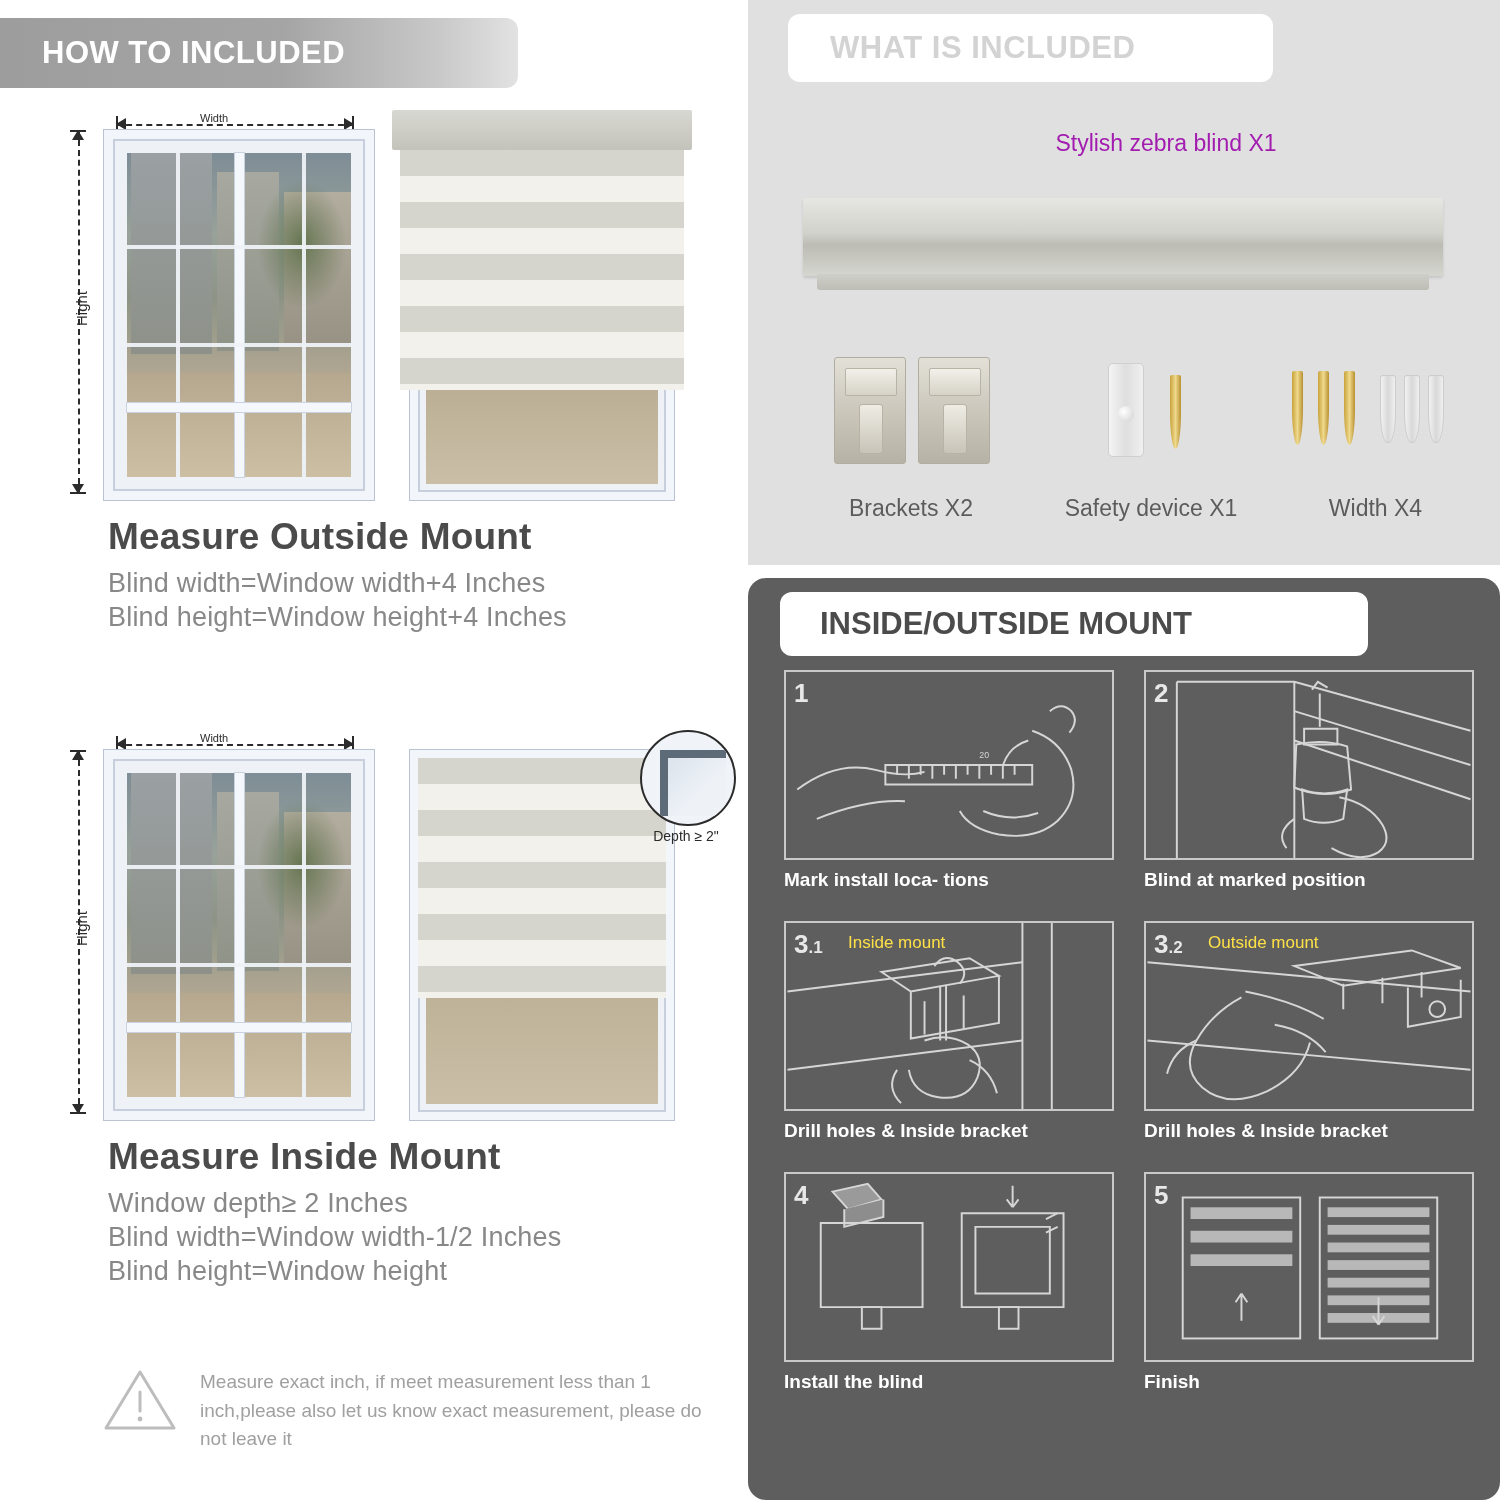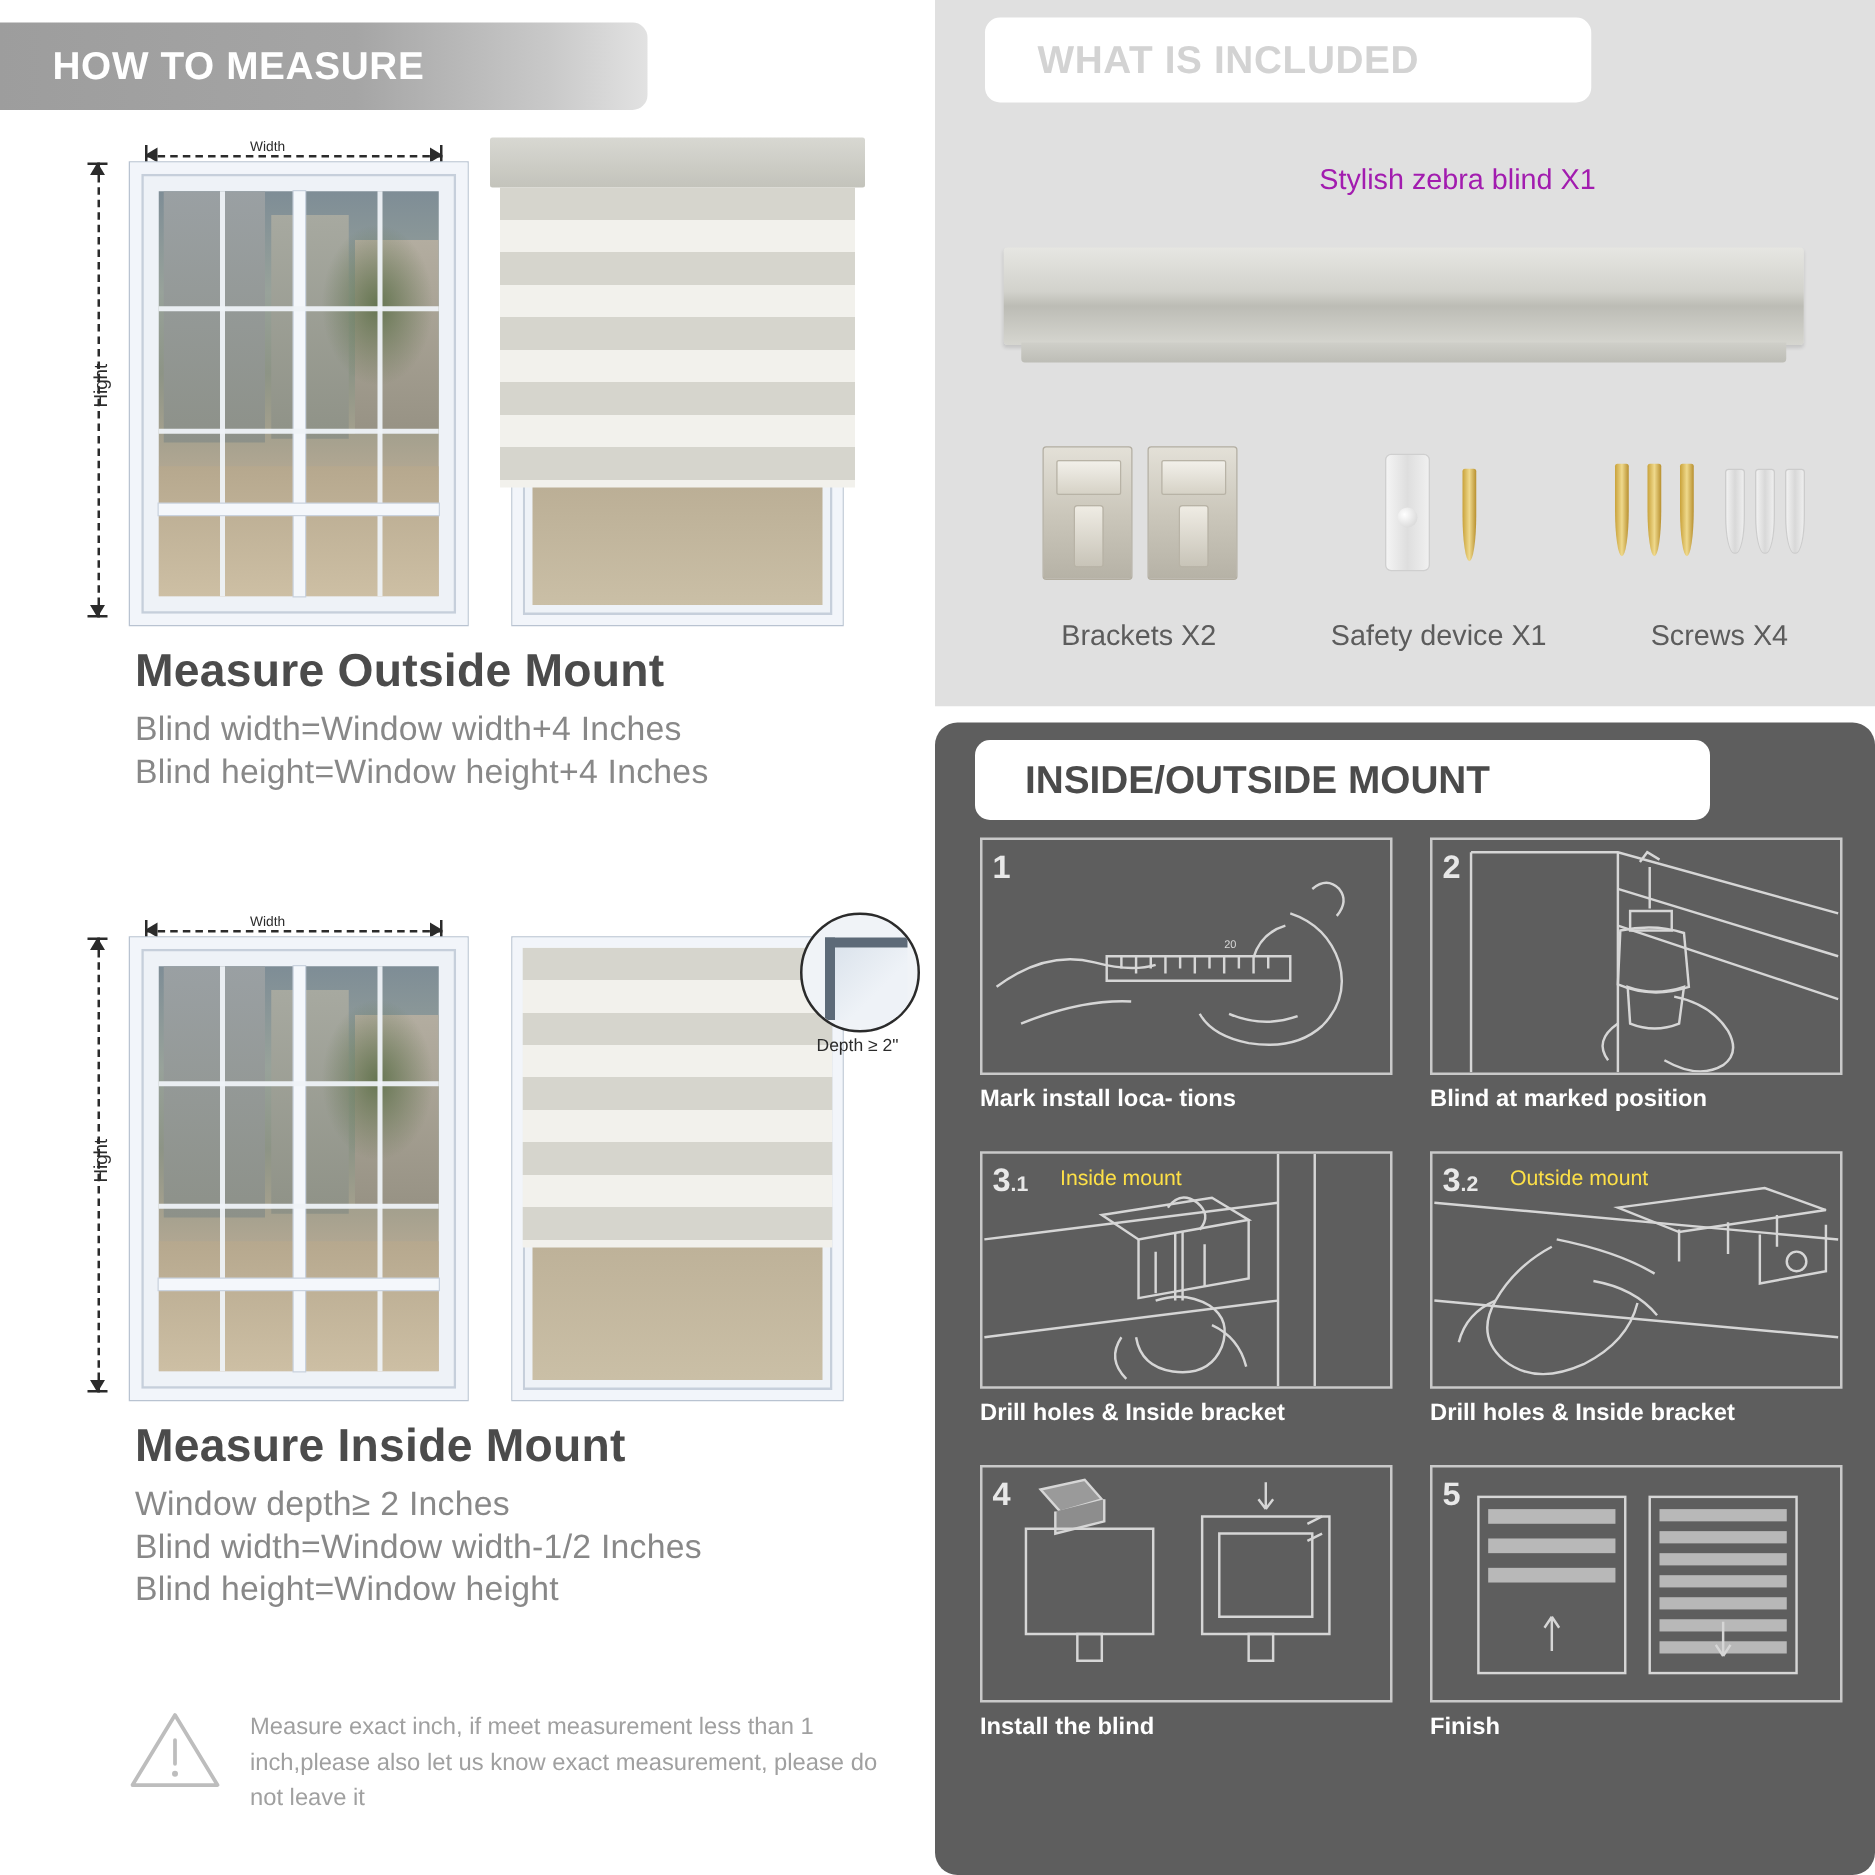--- a/index.html
+++ b/index.html
@@ -428,21 +428,21 @@
   .sketch svg { width:100%; height:100%; display:block; }
 </style>
 </head>
 <body>
 
 <div class="page">
 
   <div class="left-col">
 
     <div class="banner banner-left">
-      <span>HOW TO MEASURE</span>
+      <span>HOW TO INCLUDED</span>
     </div>
 
     <div class="measure-block mb1">
       <div class="diagram">
 
         <div class="dim-cap-h" style="left:54px; top:16px;"></div>
         <div class="dim-cap-h" style="left:290px; top:16px;"></div>
         <div class="dim-line-h" style="left:54px; top:24px; width:238px;"></div>
         <div class="arrow-l" style="left:54px; top:18px;"></div>
         <div class="arrow-r" style="left:282px; top:18px;"></div>
@@ -577,21 +577,21 @@
           <div class="part-label">Safety device X1</div>
         </div>
 
         <div class="part" style="left:520px; top:0; width:215px; height:150px;">
           <div class="screw" style="left:24px; top:26px;"></div>
           <div class="screw" style="left:50px; top:26px;"></div>
           <div class="screw" style="left:76px; top:26px;"></div>
           <div class="anchor" style="left:112px; top:30px;"></div>
           <div class="anchor" style="left:136px; top:30px;"></div>
           <div class="anchor" style="left:160px; top:30px;"></div>
-          <div class="part-label">Screws X4</div>
+          <div class="part-label">Width X4</div>
         </div>
       </div>
     </div>
 
     <div class="mount-panel">
       <div class="banner-mount">
         <span>INSIDE/OUTSIDE MOUNT</span>
       </div>
 
       <div class="steps">

